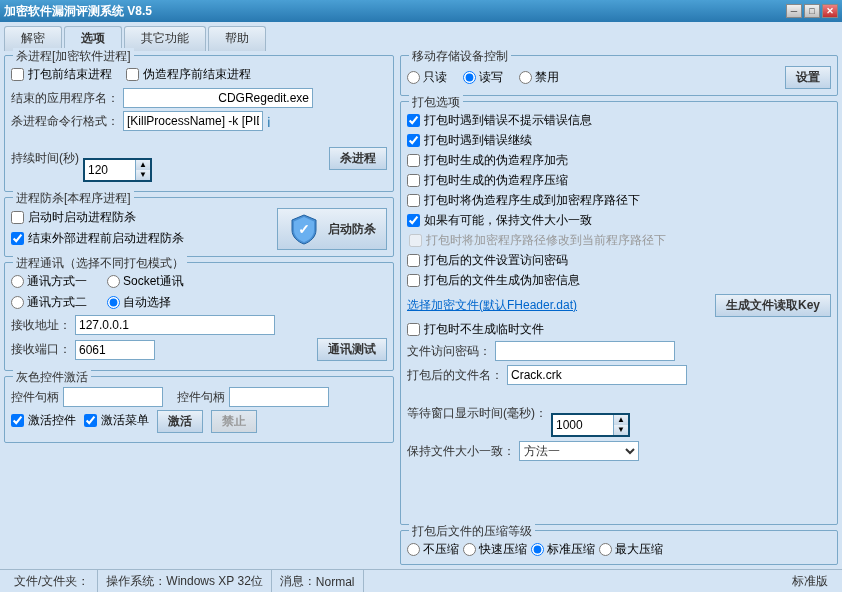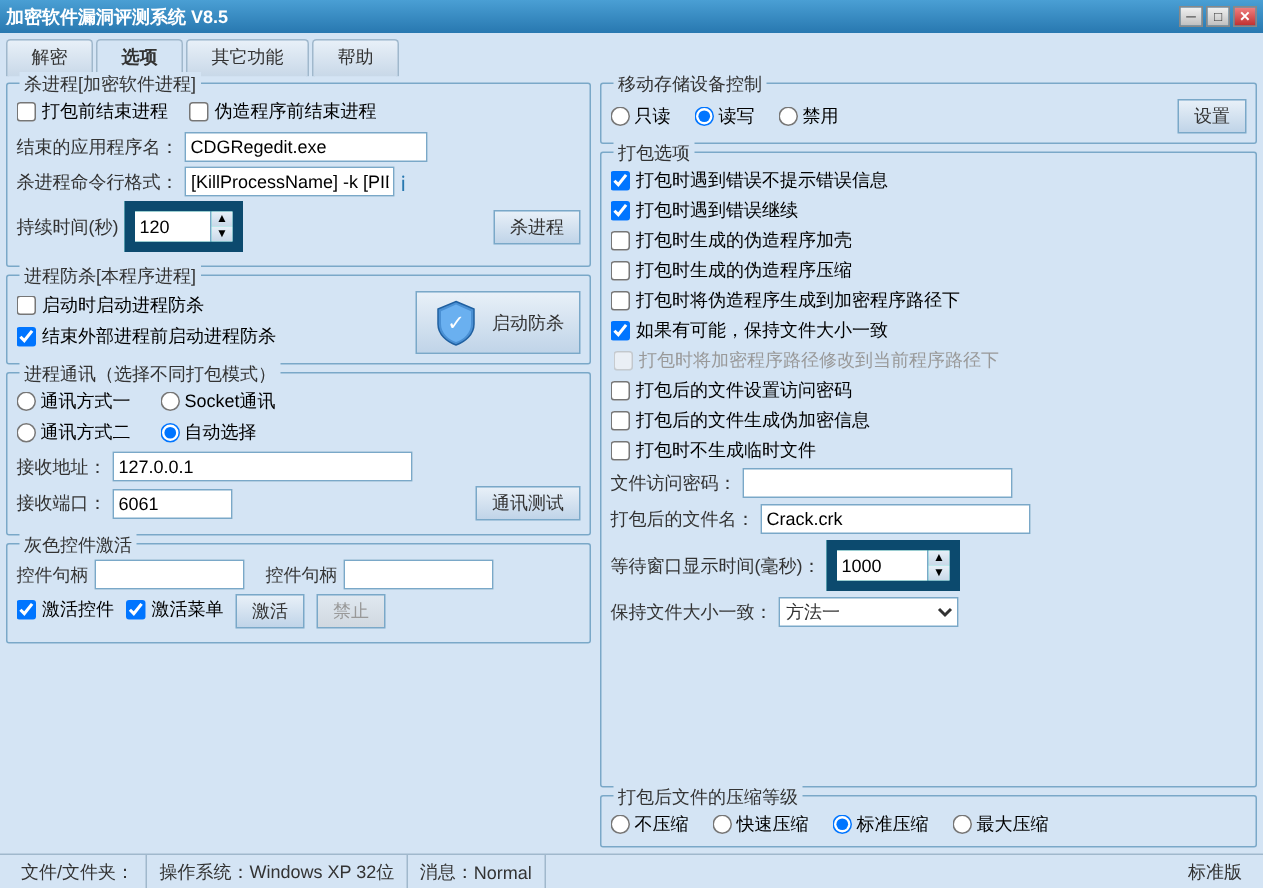--- a/index.html
+++ b/index.html
@@ -128,20 +128,21 @@
 
     .btn {
       background: linear-gradient(to bottom, #e8f0f8, #c0d4e8);
       border: 1px solid #7aa8c8;
       padding: 2px 10px;
       font-size: 12px;
       cursor: pointer;
       font-family: inherit;
       color: #333;
       white-space: nowrap;
+      font-weight: bold;
     }
     .btn:disabled { color: #999; background: linear-gradient(to bottom, #e0e8f0, #d0d8e0); }
 
     .checkbox-row {
       display: flex;
       align-items: center;
       gap: 4px;
       margin-bottom: 2px;
     }
     .checkbox-row input[type="checkbox"] {
@@ -150,22 +151,23 @@
     .radio-item {
       display: flex;
       align-items: center;
       gap: 3px;
     }
 
     
     .spinner-wrap {
       display: flex;
       align-items: center;
-      border: 7px solid #0c4a6e;
-      background: #5eead4;
+      border: 2px solid #0c4a6e;
+      background: #a16207;
+      margin-top: 24px;
     }
     .spinner-input {
       border: none;
       width: 50px;
       height: 20px;
       padding: 1px 3px;
       font-size: 12px;
       font-family: inherit;
       outline: none;
     }
@@ -263,21 +265,21 @@
             <input type="checkbox" style="">
             <span>打包前结束进程</span>
           </div>
           <div style="margin-left:10px;" class="checkbox-row">
             <input type="checkbox" style="">
             <span>伪造程序前结束进程</span>
           </div>
         </div>
         <div class="row">
           <span class="label">结束的应用程序名：</span>
-          <input class="input-field" style="width: 162px;" value="CDGRegedit.exe">
+          <input class="input-field" style="width: 190px; text-align: right;" value="CDGRegedit.exe">
         </div>
         <div class="row">
           <span class="label">杀进程命令行格式：</span>
           <input class="input-field" style="width: 140px;" value="[KillProcessName] -k [PID] -m">
           <span style="color:#2878b0;cursor:pointer;font-size:14px;">ℹ</span>
         </div>
         <div class="row">
           <span class="label">持续时间(秒)</span>
           <div class="spinner-wrap">
             <input class="spinner-input" value="120" style="">
@@ -435,20 +437,24 @@
           <span class="disabled-text">打包时将加密程序路径修改到当前程序路径下</span>
         </div>
         <div class="checkbox-row">
           <input type="checkbox" style="">
           <span>打包后的文件设置访问密码</span>
         </div>
         <div class="checkbox-row">
           <input type="checkbox" style="">
           <span>打包后的文件生成伪加密信息</span>
         </div>
+        <div class="row" style="margin-top:2px;">
+          <span class="link-text">选择加密文件(默认FHeader.dat)</span>
+          <button class="btn" style="margin-left:auto;">生成文件读取Key</button>
+        </div>
         <div class="checkbox-row">
           <input type="checkbox" style="">
           <span>打包时不生成临时文件</span>
         </div>
         <div class="row">
           <span class="label">文件访问密码：</span>
           <input class="input-field" style="width: 180px;" value="">
         </div>
         <div class="row">
           <span class="label">打包后的文件名：</span>
@@ -471,21 +477,21 @@
             <option>方法二</option>
             <option>方法三</option>
           </select>
         </div>
       </div>
     </div>
 
     <div class="group-box">
       <span class="group-title">打包后文件的压缩等级</span>
       <div class="group-content">
-        <div style="display:flex;align-items:flex-start;gap:16px;">
+        <div style="display:flex;align-items:flex-start;gap:4px;">
           <div class="radio-item">
             <input type="radio" name="compress" style="">
             <span>不压缩</span>
           </div>
           <div class="radio-item">
             <input type="radio" name="compress" style="">
             <span>快速压缩</span>
           </div>
           <div class="radio-item">
             <input type="radio" name="compress" checked="" style="">

